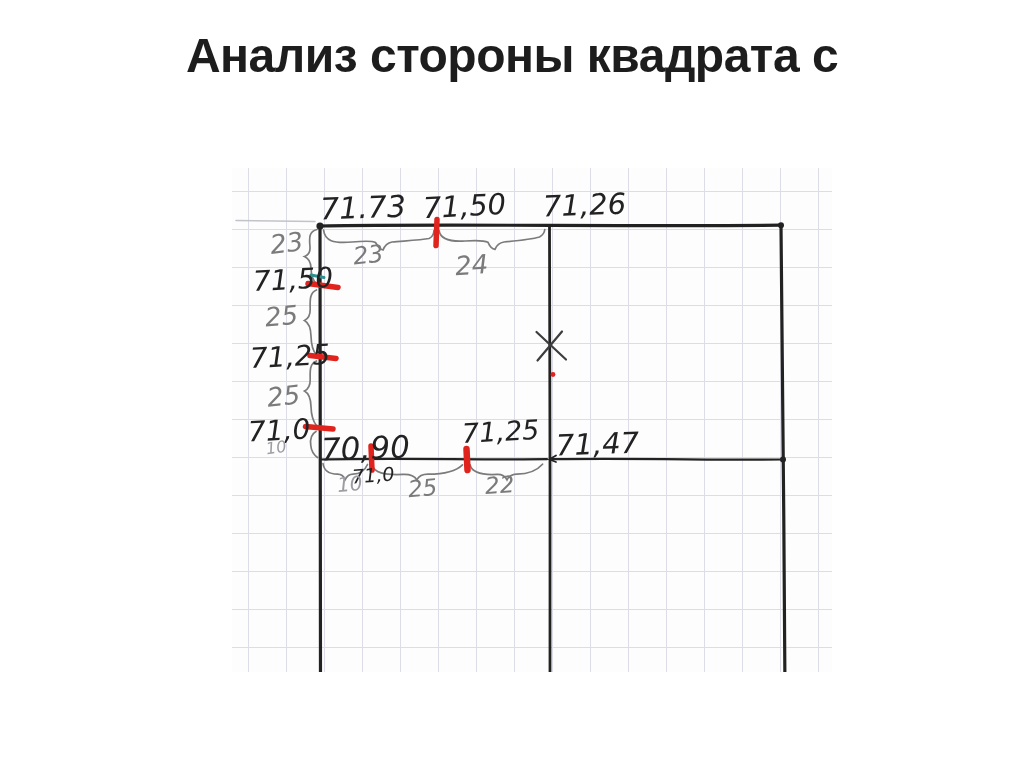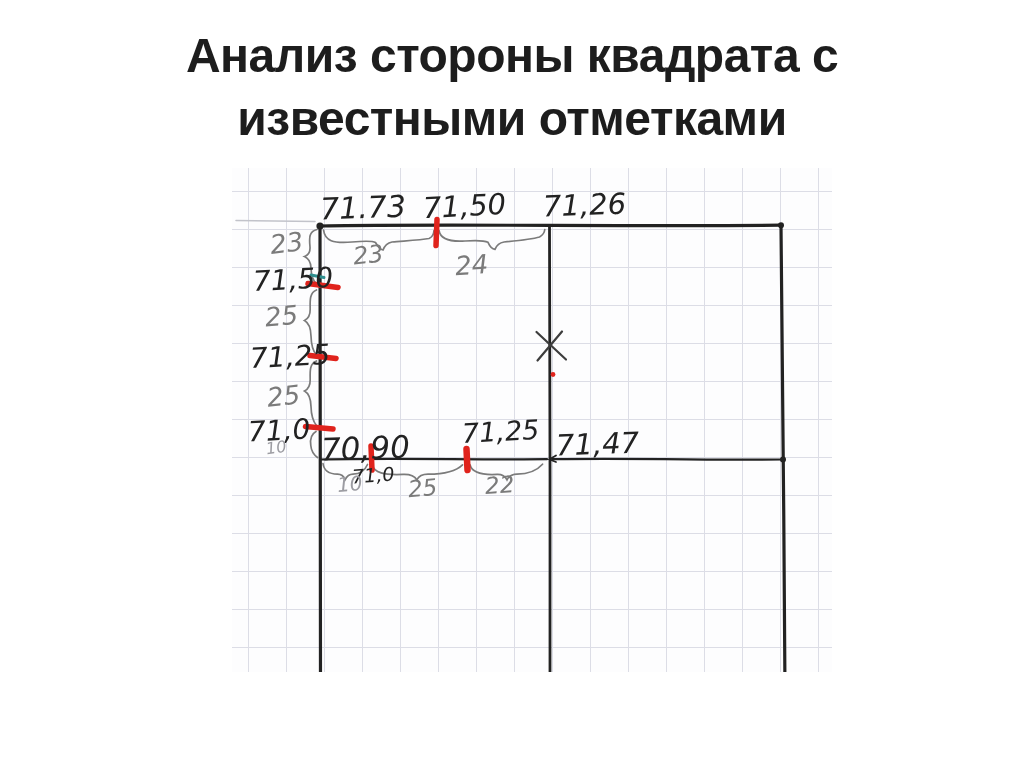--- a/index.html
+++ b/index.html
@@ -44,21 +44,20 @@
   .lab-d-m2{left:408px;top:475px;font-size:23px;transform:rotate(-5deg);}
   .lab-d-m3{left:485px;top:472px;font-size:23px;transform:rotate(-4deg);}
 </style>
 </head>
 <body>
 
 <div class="slide">
 
   <h1 class="title">
     <span>Анализ стороны квадрата с</span>
-    <span>известными отметками</span>
   </h1>
 
   <div class="paper"></div>
 
   <svg class="sketch" viewBox="0 0 1024 767" fill="none">
 
     <path d="M236,220.5 L315,221.5" stroke="#c2c3ca" stroke-width="1.5" stroke-linecap="round"></path>
 
     <g stroke="var(--ink)" stroke-width="3.2" stroke-linecap="round">
       <path d="M320,226 C400,223.8 640,226.5 781,225.2"></path>

